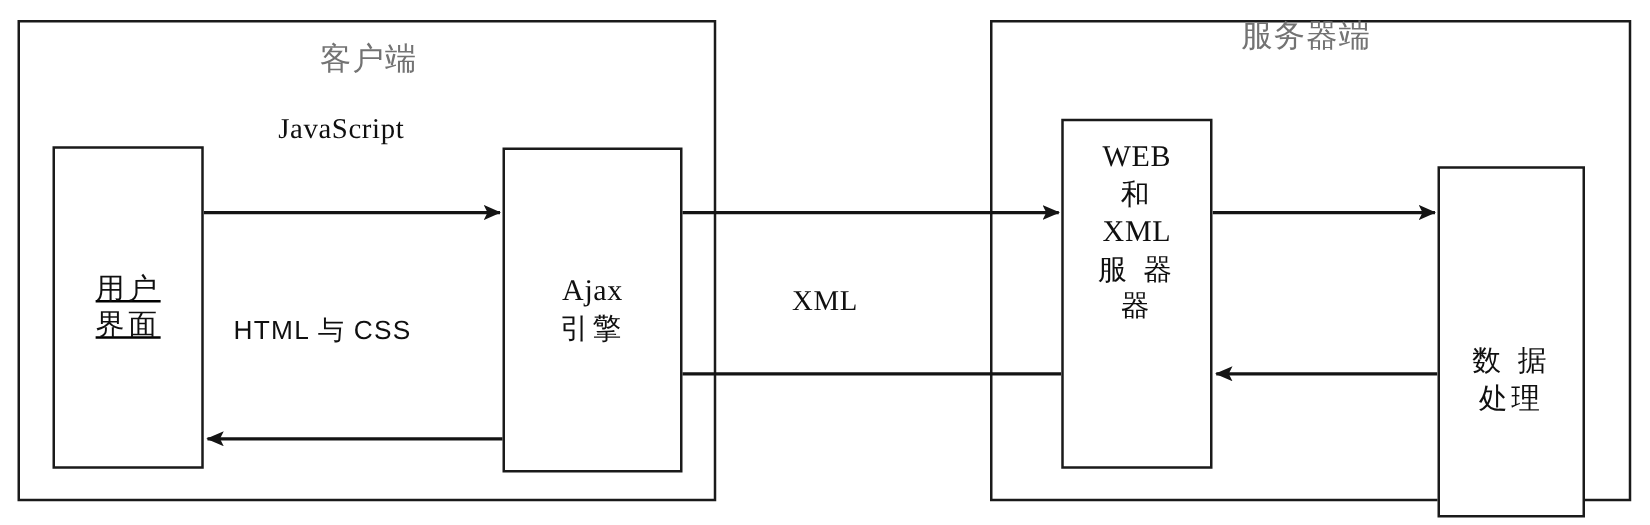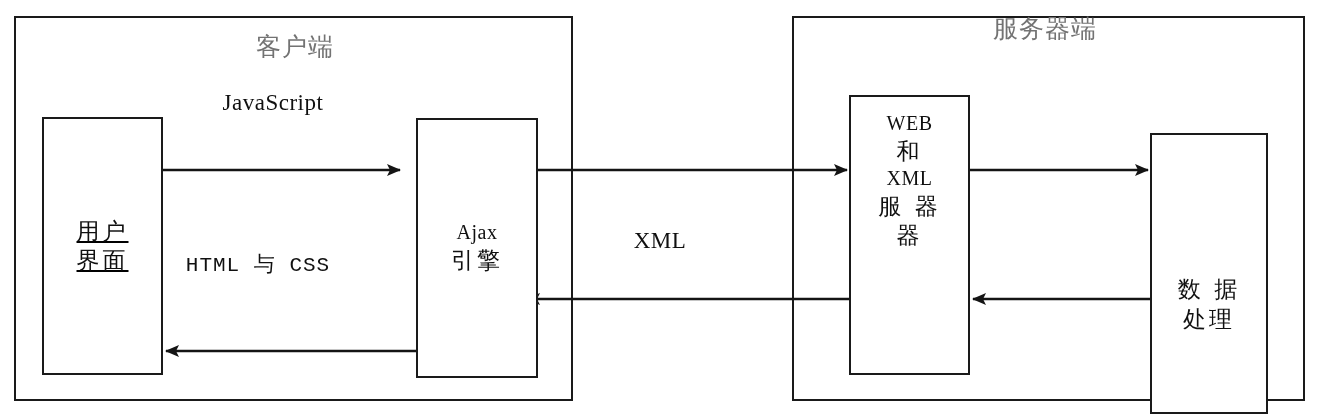--- a/index.html
+++ b/index.html
@@ -28,21 +28,21 @@
     background: #ffffff;
     box-sizing: border-box;
     display: flex;
     flex-direction: column;
     align-items: center;
     justify-content: center;
     z-index: 5;
   }
   .node-line {
     display: block;
-    font-size: 20px;
+    font-size: 24px;
     line-height: 1.28;
     color: #101010;
     text-align: center;
     white-space: nowrap;
     letter-spacing: 0.5px;
   }
   .node-line.cjk {
     font-family: "DejaVu Sans", "Liberation Sans", sans-serif;
     font-size: 23px;
     letter-spacing: 3px;
@@ -59,21 +59,21 @@
   .edge-label {
     position: absolute;
     font-family: "Liberation Serif", "DejaVu Serif", serif;
     font-size: 23px;
     color: #101010;
     white-space: nowrap;
     transform: translateX(-50%);
     letter-spacing: 0.5px;
   }
   .edge-label.mixed {
-    font-family: Liberation Mono, monospace;
+    font-family: Liberation Sans, sans-serif;
     font-size: 21px;
     letter-spacing: 1px;
   }
   svg.arrows {
     position: absolute;
     left: 0;
     top: 0;
     width: 1320px;
     height: 420px;
     z-index: 2;
@@ -114,21 +114,21 @@
 
   <div class="outer-box" style="left:792px; top:16px; width:513px; height:385px;"></div>
 
   <div class="zone-title" style="left:1045px; top:12px;">服务器端</div>
 
   <div class="node-box" style="left:42px; top:117px; width:121px; height:258px;text-decoration:underline;">
     <span class="node-line cjk">用户</span>
     <span class="node-line cjk">界面</span>
   </div>
 
-  <div class="node-box" style="left:416px; top:118px; width:122px; height:260px;">
+  <div class="node-box" style="left:402px; top:118px; width:144px; height:260px;">
     <span class="node-line">Ajax</span>
     <span class="node-line cjk">引擎</span>
   </div>
 
   <div class="node-box" style="left:849px; top:95px; width:121px; height:280px; justify-content:flex-start; padding-top:14px;">
     <span class="node-line">WEB</span>
     <span class="node-line cjk">和</span>
     <span class="node-line">XML</span>
     <span class="node-line cjk">服 器</span>
     <span class="node-line cjk">器</span>

